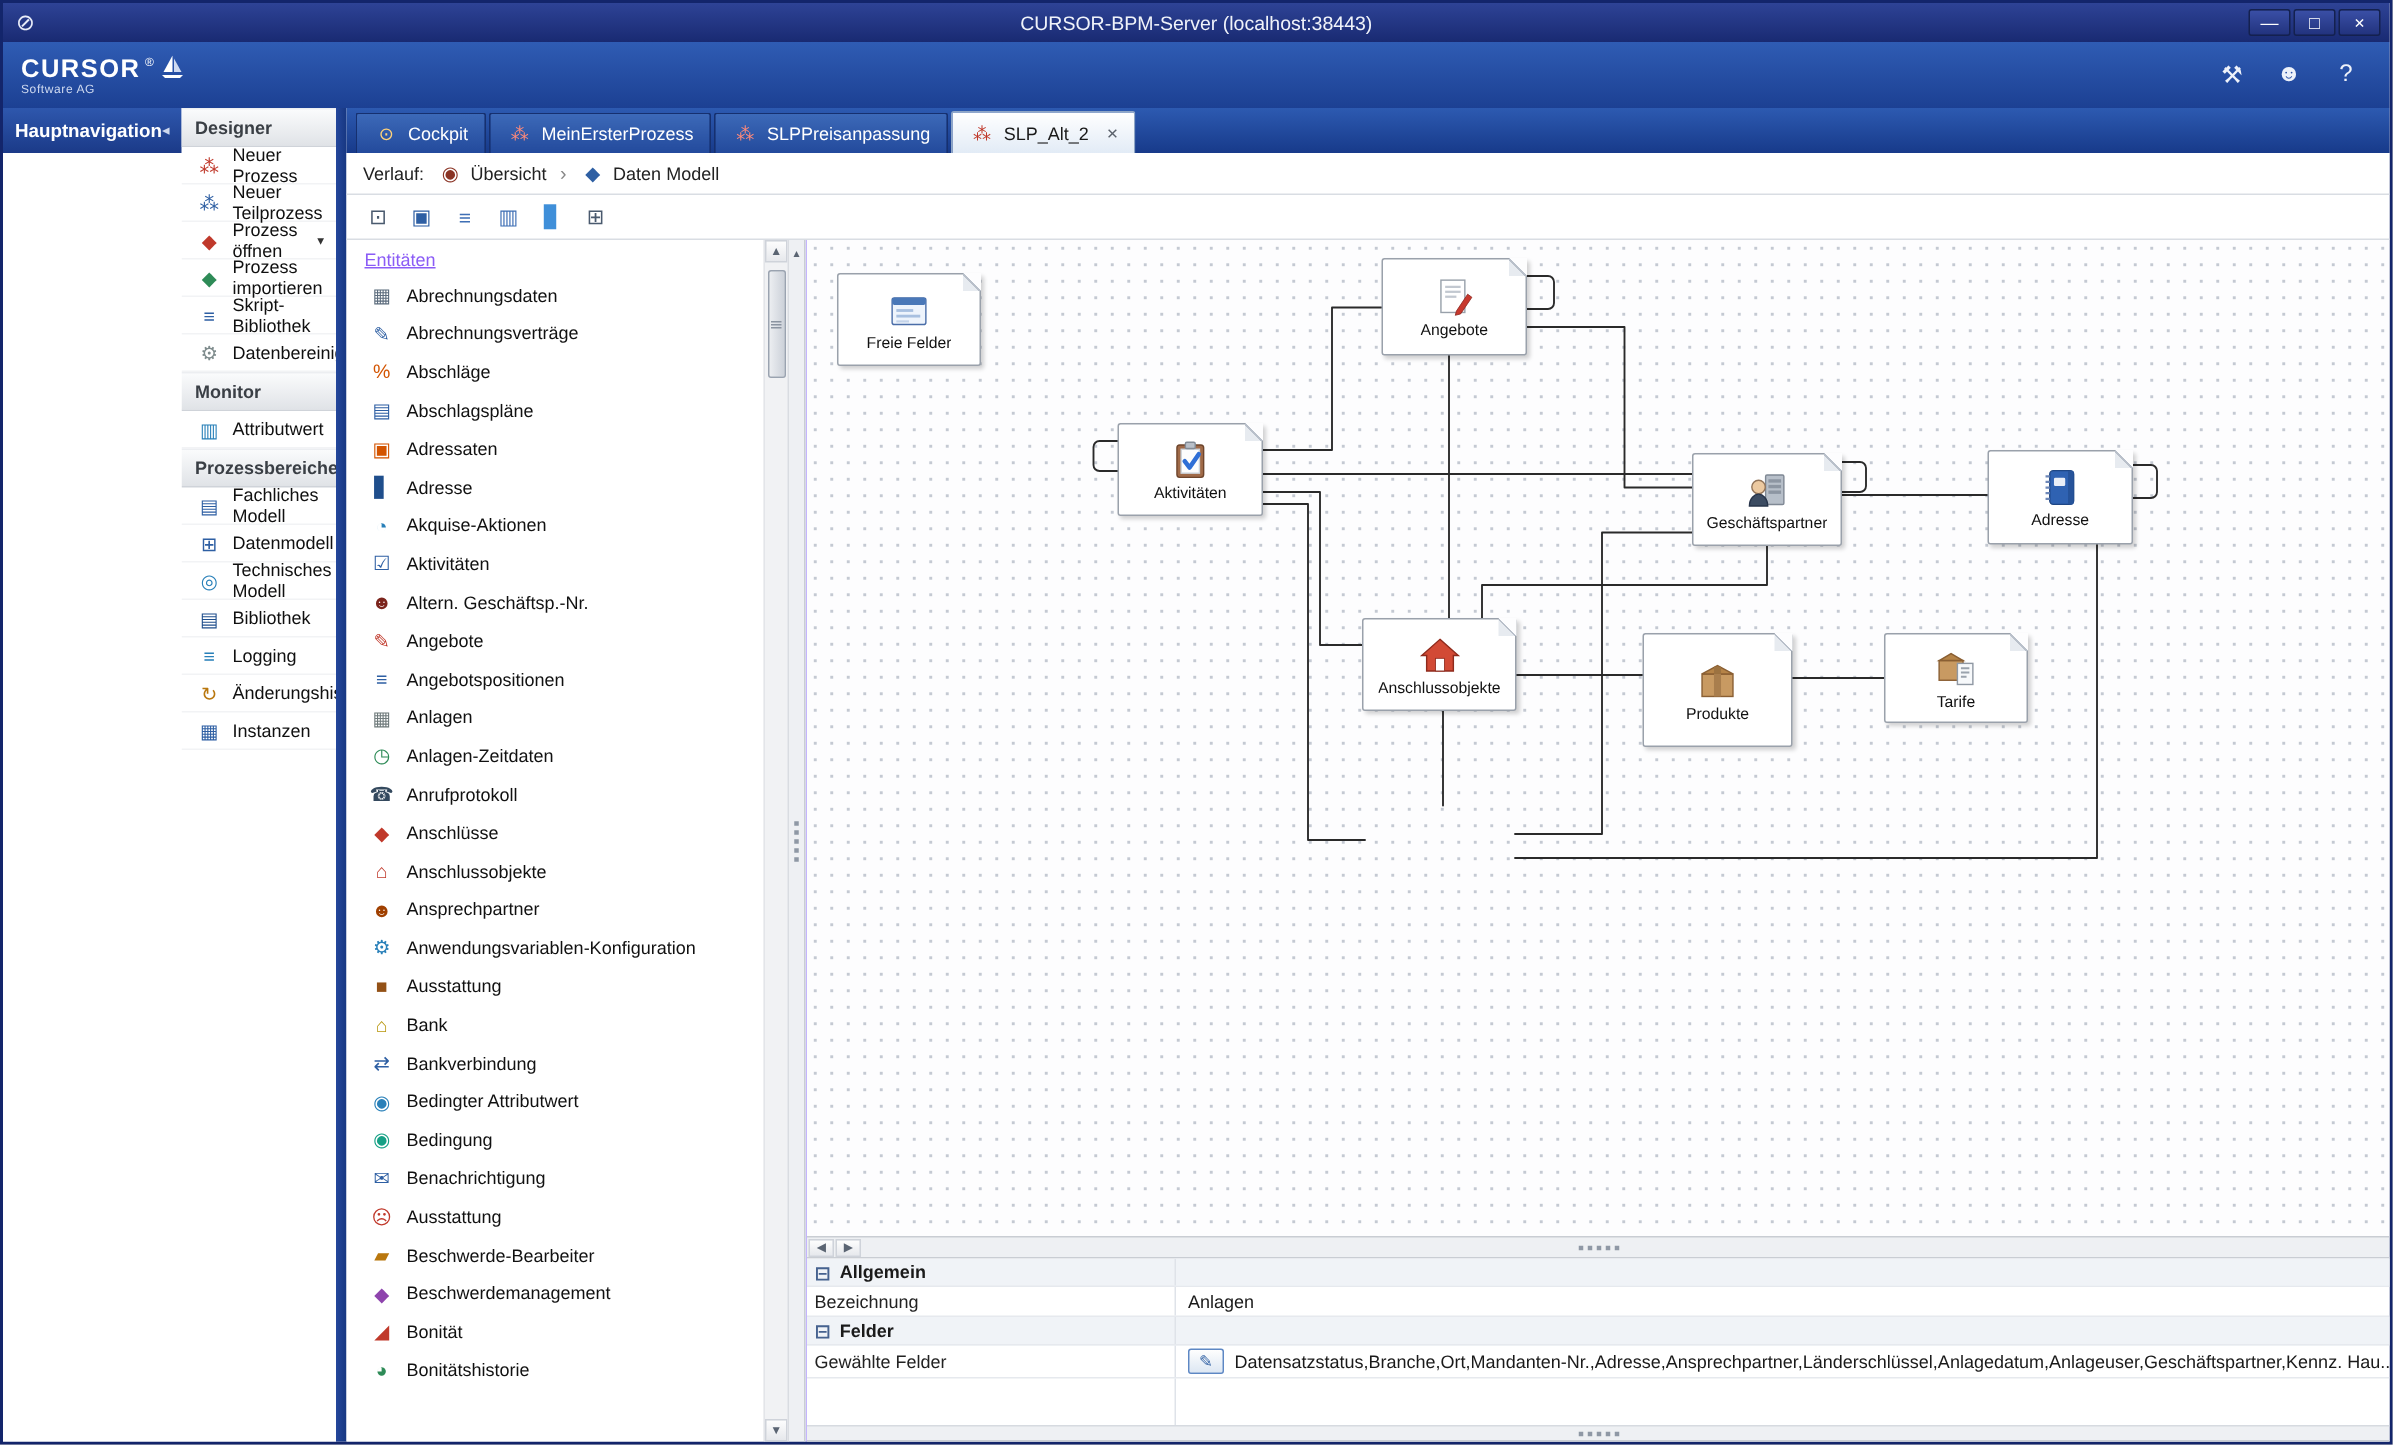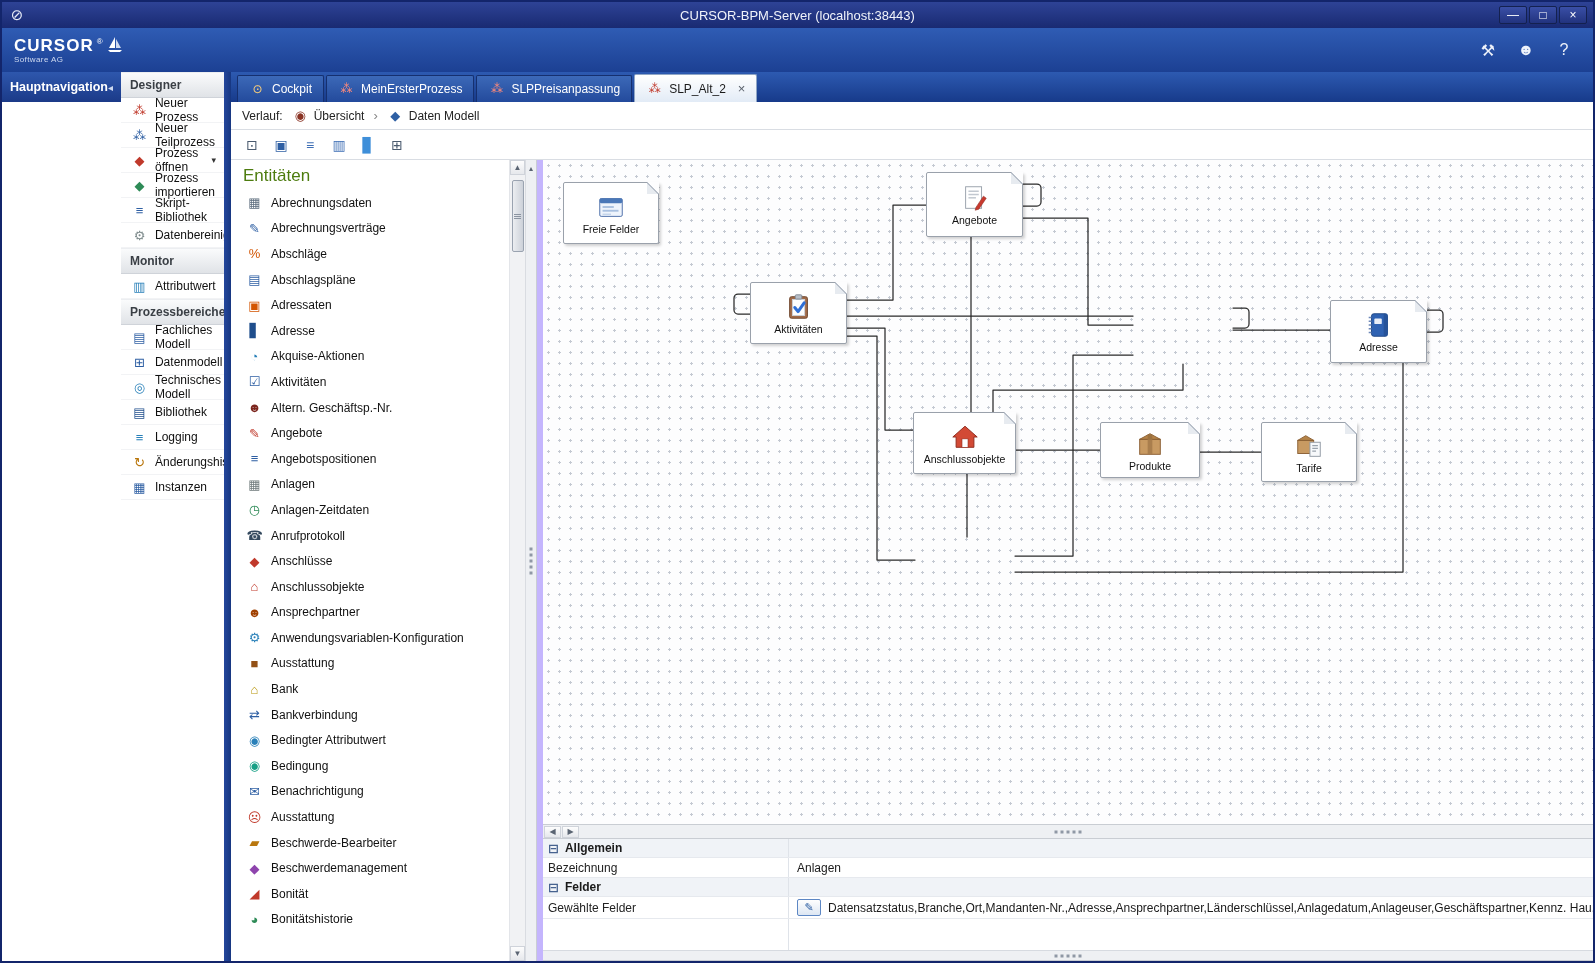--- a/index.html
+++ b/index.html
@@ -66,21 +66,21 @@
   .bc-sep { color:#888; font-size:13px; }
 
   .toolbar { height:30px; flex:0 0 30px; background:#fff; border-bottom:1px solid #d9dde3;
              display:flex; align-items:center; gap:7px; padding-left:10px; }
   .tool { width:22px; height:22px; display:grid; place-items:center; font-size:14px; border-radius:2px; }
 
   .content { flex:1; display:flex; min-height:0; }
 
   
   .entities-col { width:278px; flex:0 0 278px; background:#fff; display:flex; flex-direction:column; overflow:hidden; }
-  .ent-title { padding:6px 8px 4px 12px; font-size:17px; color:#4d7c0f; }
+  .ent-title { padding:6px 8px 4px 12px; font-size:12px; color:#8b5cf6;text-decoration:underline; }
   .ent-list { flex:1; overflow:hidden; }
   .ent { height:25.6px; display:flex; align-items:center; gap:8px; padding-left:15px; font-size:12px; color:#111; white-space:nowrap; }
 
   .gicon { width:17px; flex:0 0 17px; text-align:center; font-size:13px; line-height:1; }
 
   
   .vscroll { width:16px; flex:0 0 16px; background:#f1f2f4; border-left:1px solid #e3e5e9;
              display:flex; flex-direction:column; align-items:center; }
   .sarrow { height:15px; width:100%; display:grid; place-items:center; font-size:8px; color:#5a6472;
             background:linear-gradient(#fdfdfd,#e6e8ec); border:1px solid #cfd3da; }
@@ -91,21 +91,21 @@
 
   .sash-v { width:12px; flex:0 0 12px; background:#eef0f3; border-left:1px solid #d9dce1;
             border-right:1px solid #c9cdd3; position:relative; }
   .sash-v .mini { position:absolute; top:4px; left:50%; transform:translateX(-50%); font-size:8px; color:#5a6472; }
   .vgrip { position:absolute; top:50%; left:50%; transform:translate(-50%,-50%);
            display:flex; flex-direction:column; gap:3px; }
   .vgrip i, .hgrip i { width:3px; height:3px; background:#8f98a5; display:block; }
   .hgrip { display:flex; gap:3px; position:absolute; left:50%; top:50%; transform:translate(-50%,-50%); }
 
   
-  .rightcol { flex:1; display:flex; flex-direction:column; min-width:0; border-left:6px solid #c4b5fd; }
+  .rightcol { flex:1; display:flex; flex-direction:column; min-width:0; border-left:1px solid #c4b5fd; }
   .canvas { flex:1; position:relative; overflow:hidden; background-color:#fdfdfe;
             background-image:radial-gradient(#c4c9d2 1px, rgba(0,0,0,0) 1.1px); background-size:11px 11px; }
   .edges { position:absolute; left:0; top:0; width:100%; height:100%; z-index:0; }
   .edges path { fill:none; stroke:#2a2a2a; stroke-width:1.25; stroke-linejoin:round; stroke-linecap:round; }
 
   .node { position:absolute; z-index:1; background:#fff; border:1px solid #9aa1ab; border-radius:2px;
           box-shadow:2px 2px 3px rgba(0,0,0,.18); display:flex; flex-direction:column; align-items:center;
           justify-content:center; gap:1px; font-size:10.5px; color:#111; }
   .node .fold { position:absolute; top:-1px; right:-1px; width:12px; height:12px;
                 background:linear-gradient(225deg,#fdfdfe 0 49%,#b9c0ca 49% 56%,#e7ebf0 56%); }
@@ -487,20 +487,34 @@
                 <span class="nicon">
                   <svg viewBox="0 0 32 32" width="30" height="30">
                     <rect x="6" y="5" width="19" height="23" rx="2" fill="#a06a48" stroke="#6e452c"></rect>
                     <rect x="9" y="8" width="13" height="17" fill="#fdfdfd" stroke="#cdd3da"></rect>
                     <rect x="12" y="3" width="7" height="4.5" rx="1" fill="#b8bfc8" stroke="#828b96"></rect>
                     <path d="M11.5 16.5 L15 21 L21.5 11.5" fill="none" stroke="#2f6fd6" stroke-width="3.2" stroke-linecap="round" stroke-linejoin="round"></path>
                   </svg>
                 </span>
                 <span class="nlabel">Aktivitäten</span>
               </div>
+              <div class="node" style="left:590px;top:142px;width:100px;height:62px">
+                <span class="fold"></span>
+                <span class="nicon">
+                  <svg viewBox="0 0 32 32" width="30" height="30">
+                    <rect x="15" y="5" width="13" height="21" rx="1" fill="#b7bfc9" stroke="#7f8894"></rect>
+                    <rect x="17" y="8" width="9" height="2.4" fill="#8d96a2"></rect>
+                    <rect x="17" y="12" width="9" height="2.4" fill="#8d96a2"></rect>
+                    <rect x="17" y="16" width="9" height="2.4" fill="#8d96a2"></rect>
+                    <circle cx="10" cy="13.5" r="4.8" fill="#ecc9a0" stroke="#93755a"></circle>
+                    <path d="M3.5 27 c0-5.5 3.6-8.4 6.5-8.4 s6.5 2.9 6.5 8.4 Z" fill="#3c4c62" stroke="#27344a"></path>
+                  </svg>
+                </span>
+                <span class="nlabel">Geschäftspartner</span>
+              </div>
               <div class="node" style="left:787px;top:140px;width:97px;height:63px">
                 <span class="fold"></span>
                 <span class="nicon">
                   <svg viewBox="0 0 32 32" width="30" height="30">
                     <rect x="8" y="4" width="17" height="24" rx="2.5" fill="#2f62b2" stroke="#1e4684"></rect>
                     <rect x="21" y="4" width="4" height="24" rx="1" fill="#26539a"></rect>
                     <path d="M8 8 h-3 M8 12 h-3 M8 16 h-3 M8 20 h-3 M8 24 h-3" stroke="#6d87b8" stroke-width="1.6"></path>
                     <rect x="11" y="9" width="8" height="6" rx="1" fill="#e9eef7"></rect>
                   </svg>
                 </span>
@@ -509,21 +523,21 @@
               <div class="node" style="left:370px;top:252px;width:103px;height:62px">
                 <span class="fold"></span>
                 <span class="nicon">
                   <svg viewBox="0 0 32 32" width="30" height="30">
                     <path d="M16 4.5 L29 16 H25.5 V27 H6.5 V16 H3 Z" fill="#d24a35" stroke="#8e2a1c"></path>
                     <rect x="12.8" y="18" width="6.4" height="9" fill="#fff" stroke="#8e2a1c" stroke-width=".6"></rect>
                   </svg>
                 </span>
                 <span class="nlabel">Anschlussobjekte</span>
               </div>
-              <div class="node" style="left:557px;top:262px;width:100px;height:56px">
+              <div class="node" style="left:557px;top:262px;width:100px;height:76px">
                 <span class="fold"></span>
                 <span class="nicon">
                   <svg viewBox="0 0 32 32" width="30" height="30">
                     <rect x="5" y="11" width="22" height="16" fill="#c89a62" stroke="#8a5f33"></rect>
                     <path d="M5 11 L16 5 L27 11 Z" fill="#b58347" stroke="#8a5f33"></path>
                     <rect x="13.5" y="11" width="5" height="16" fill="#a97e4d"></rect>
                     <rect x="13.5" y="5.8" width="5" height="5.2" fill="#9c7240"></rect>
                   </svg>
                 </span>
                 <span class="nlabel">Produkte</span>

